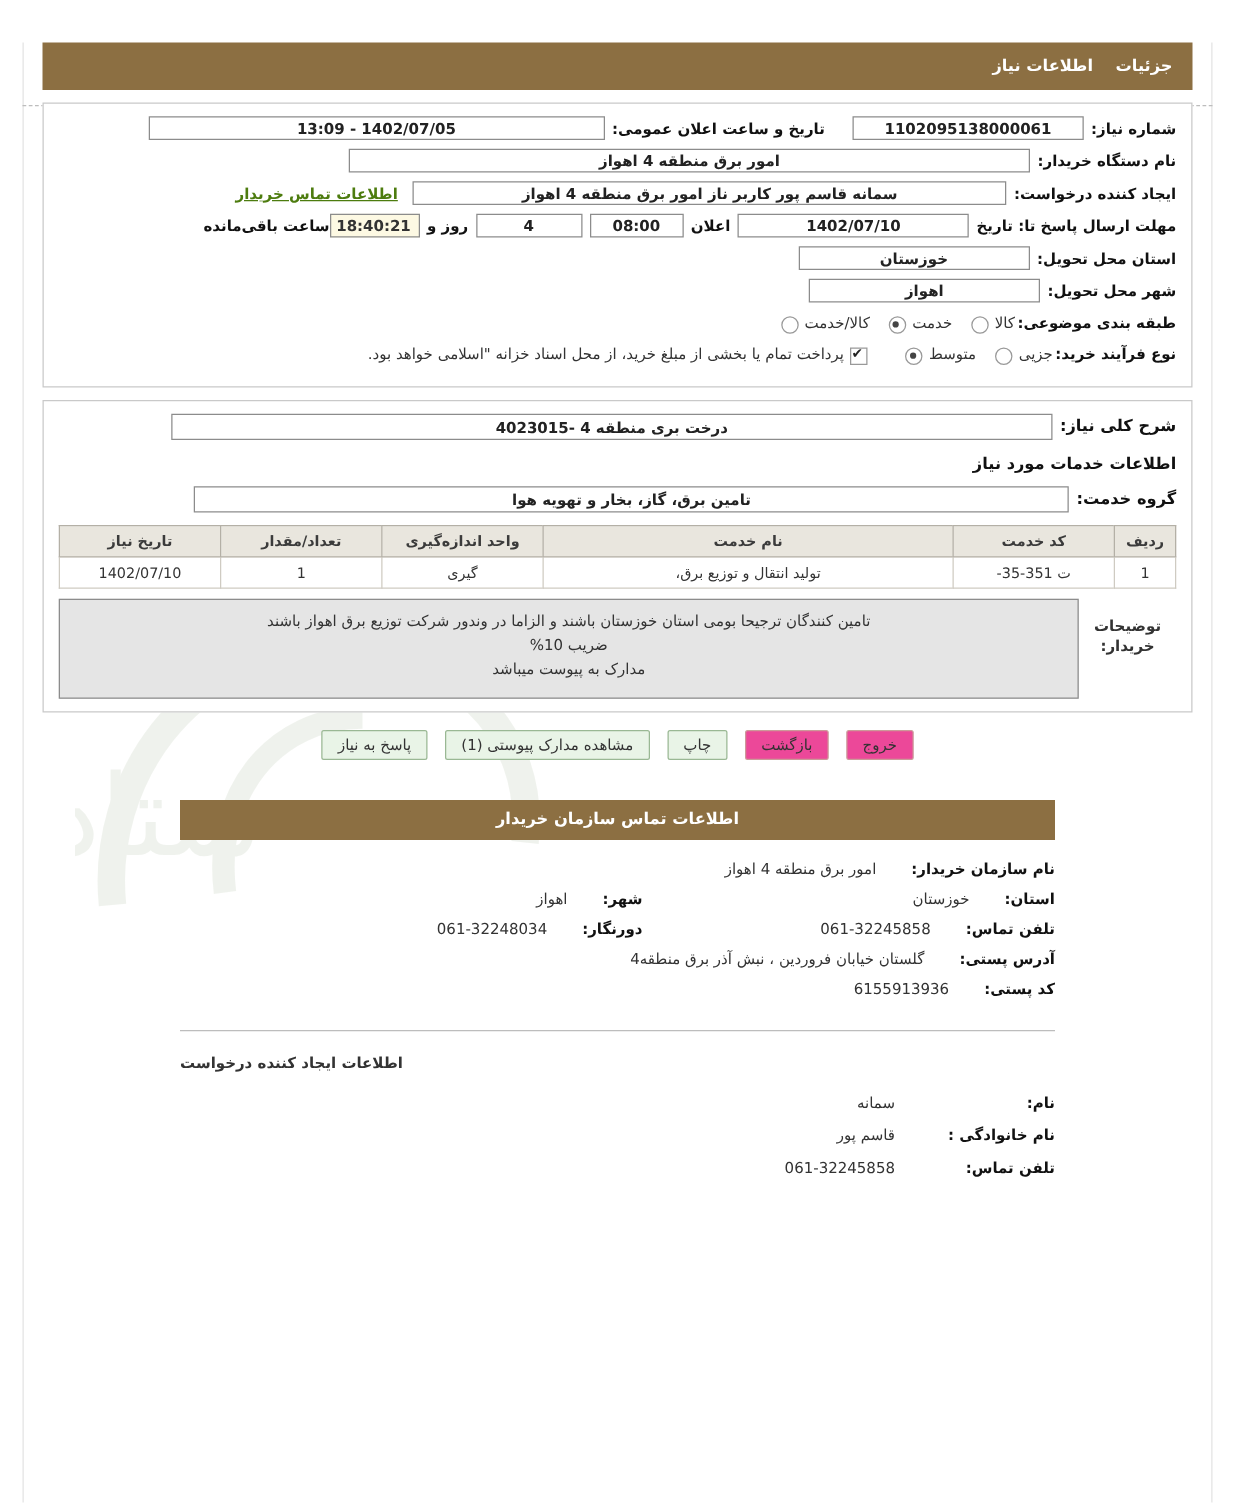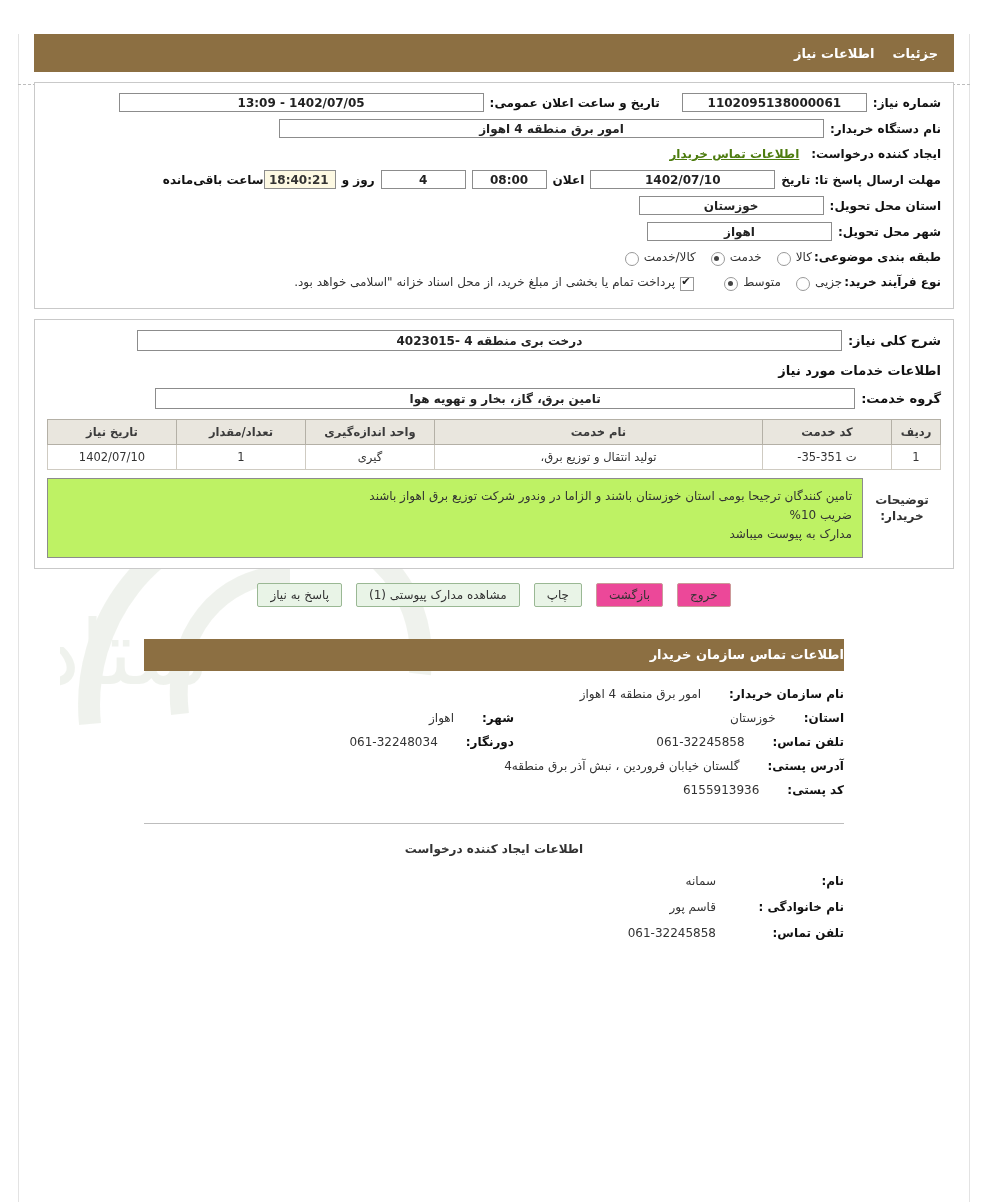--- a/index.html
+++ b/index.html
@@ -194,22 +194,22 @@
     line-height: 16px;
     text-align: center;
   }
   .note-box {
     flex: 1;
     border: 1px solid #8c8c8c;
     min-height: 62px;
     padding: 8px 10px;
     font-size: 12px;
     line-height: 19px;
-    text-align: right;
-    background: #bef264;
+    text-align: center;
+    background: #e5e5e5;
   }
 
   
   .btnrow {
     display: flex;
     justify-content: center;
     gap: 14px;
     margin-top: 14px;
   }
   .btn {
@@ -225,35 +225,35 @@
   .btn.redish { background: #ec4899; border-color: #c99; }
 
   
   .sec-bar {
     margin: 32px auto 0 auto;
     width: 700px;
     background: #8c6f42;
     color: #fff;
     height: 32px;
     line-height: 32px;
-    text-align: right;
+    text-align: center;
     font-weight: bold;
     font-size: 13px;
   }
   .contact {
     width: 700px;
     margin: 16px auto 0 auto;
     font-size: 12px;
   }
   .crow { display:flex; margin-bottom: 10px; }
   .ccell { display:flex; }
   .ckey { font-weight: bold; color:#111; white-space: nowrap; }
   .cval { margin-right: 28px; color:#333; white-space: nowrap; }
   .hr { border-top: 1px solid #bdbdbd; margin: 26px 0 18px 0; }
-  .sub-title { font-weight: bold; font-size:12px; text-align:center; margin-bottom: 18px; }
+  .sub-title { font-weight: bold; font-size:12px; text-align:left; margin-bottom: 18px; }
   .crow2 { display:flex; margin-bottom: 12px; }
   .crow2 .ckey { width: 100px; }
 </style>
 </head>
 <body>
 
 <div class="page">
   <div class="side-left"></div>
   <div class="side-right"></div>
   <div class="top-rule"></div>
@@ -281,20 +281,21 @@
         <span class="fld mr6" style="width:365px">1402/07/05 - 13:09</span>
       </div>
 
       <div class="row">
         <span class="lbl">نام دستگاه خریدار:</span>
         <span class="fld mr6" style="width:545px">امور برق منطقه 4 اهواز</span>
       </div>
 
       <div class="row">
         <span class="lbl">ایجاد کننده درخواست:</span>
+        <span class="fld mr6" style="width:475px">سمانه قاسم پور  کاربر ناز  امور برق منطقه 4 اهواز</span>
         <span class="link mr12">اطلاعات تماس خریدار</span>
       </div>
 
       <div class="row">
         <span class="lbl">مهلت ارسال پاسخ تا: تاریخ</span>
         <span class="fld mr6" style="width:185px">1402/07/10</span>
         <span class="lbl mr6">اعلان</span>
         <span class="fld mr6" style="width:75px">08:00</span>
         <span class="fld mr6" style="width:85px">4</span>
         <span class="lbl mr6">روز و</span>

